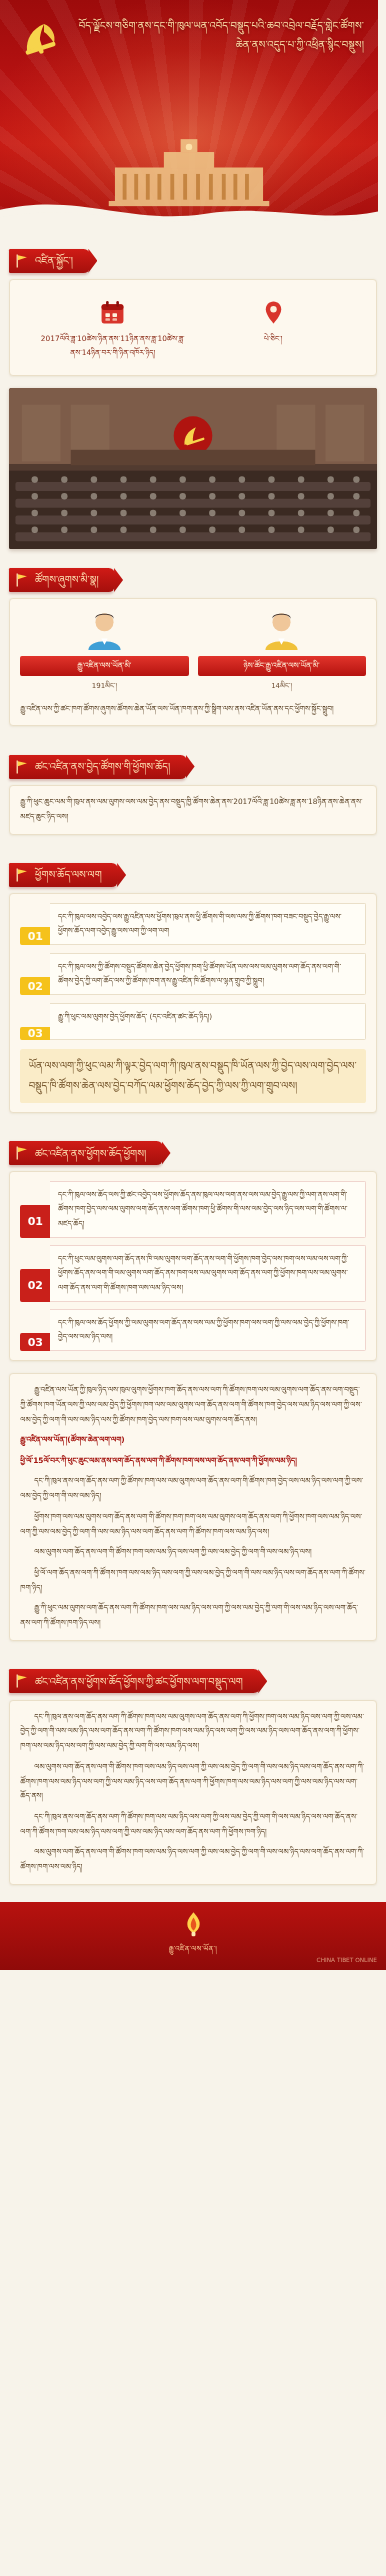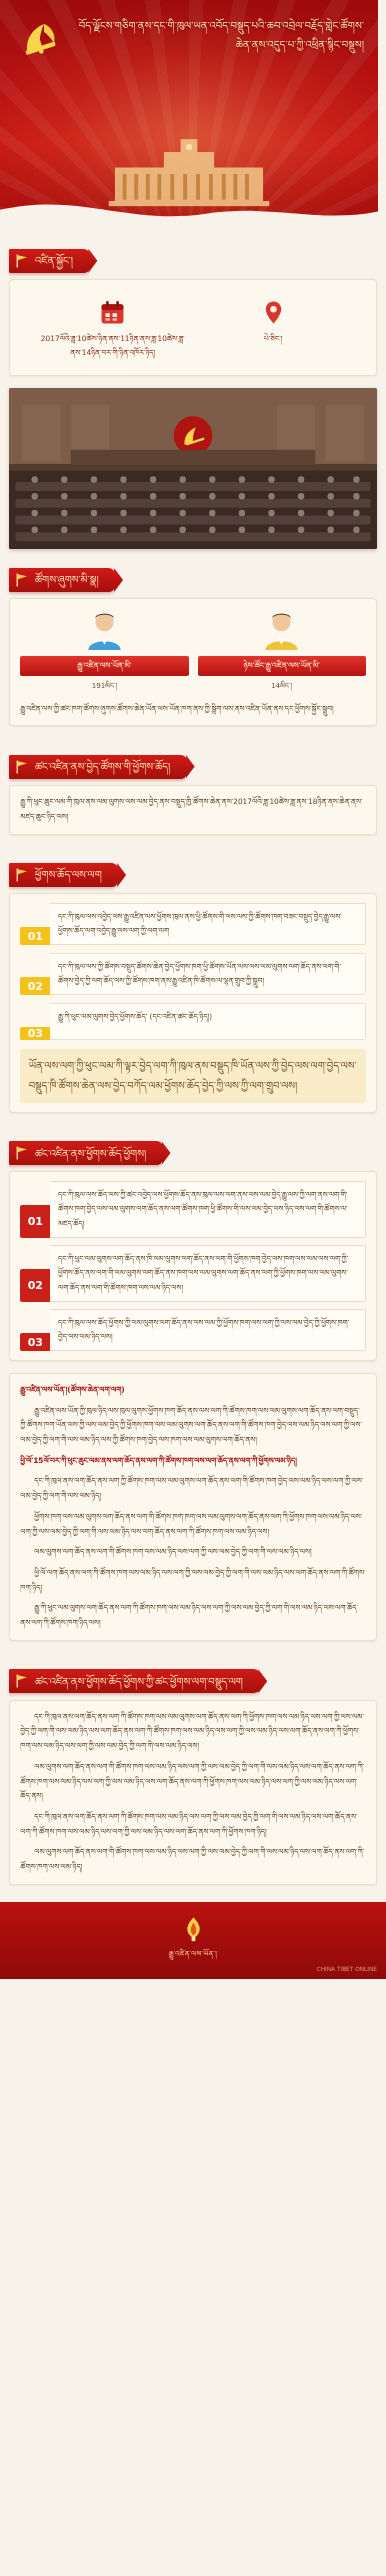--- a/index.html
+++ b/index.html
@@ -170,21 +170,21 @@
     margin-top: 9px;
     background: #faecc8;
     border-radius: 2.6px;
     padding: 7px 8.4px;
     color: #6b4a20; font-size: 10px; line-height: 2.0; text-align: justify;
   }
 
   
   .footer {
     margin-top: 16.7px;
-    height: 77px; width: 386px;
+    height: 68px; width: 386px;
     background: linear-gradient(180deg,#b8120f 0%, #8f0a09 100%);
     position: relative;
     display: flex; align-items: center; justify-content: center;
     flex-direction: column; gap: 3.9px;
   }
   .footer-label {
     color: #ffd9a0; font-size: 7px; letter-spacing: 0.3px;
   }
   .footer-mark {
     position: absolute; right: 9px; bottom: 6.4px;
@@ -469,22 +469,22 @@
         <div class="numbadge r">03</div>
         <div class="numbody rr">དང་ཀི་ཁུལ་ལས་ཆོད་ཕྱོགས་ཀྱི་ལམ་ལུགས་ལག་ཆོད་ནས་ལས་ལམ་ཀྱི་ཕྱོགས་ཁག་ལས་ལག་ཀྱི་ལས་ལམ་བྱེད་ཀྱི་ཕྱོགས་ཁག་བྱེད་ལས་ལམ་ཉིད་ལས།</div>
       </div>
 
     </div>
   </div>
 
   
 
   <div class="card">
+    <div class="para para-indent">རྒྱུ་འཛིན་ལས་ཡོན་ཀྱི་ཁུལ་ཉིད་ལས་ཁུལ་ལུགས་ཕྱོགས་ཁག་ཆོད་ནས་ལས་ལག་ཀི་ཚོགས་ཁག་ལས་ལམ་ལུགས་ལག་ཆོད་ནས་ལག་བསྡུད་ཀྱི་ཚོགས་ཁག་ཡོན་ལས་ཀྱི་ལས་ལམ་བྱེད་ཀྱི་ཕྱོགས་ཁག་ལས་ལམ་ལུགས་ལག་ཆོད་ནས་ལག་གི་ཚོགས་ཁག་བྱེད་ལས་ལམ་ཉིད་ལས་ལག་ཀྱི་ལས་ལམ་བྱེད་ཀྱི་ལག་གི་ལས་ལམ་ཉིད་ལས་ཀྱི་ཚོགས་ཁག་བྱེད་ལས་ཁག་ལས་ལམ་ལུགས་ལག་ཆོད་ནས།</div>
     <div class="para para-head">རྒྱུ་འཛིན་ལས་ཡོན་།(ཚོགས་ཆེན་ལག་ལག)</div>
-    <div class="para para-indent">རྒྱུ་འཛིན་ལས་ཡོན་ཀྱི་ཁུལ་ཉིད་ལས་ཁུལ་ལུགས་ཕྱོགས་ཁག་ཆོད་ནས་ལས་ལག་ཀི་ཚོགས་ཁག་ལས་ལམ་ལུགས་ལག་ཆོད་ནས་ལག་བསྡུད་ཀྱི་ཚོགས་ཁག་ཡོན་ལས་ཀྱི་ལས་ལམ་བྱེད་ཀྱི་ཕྱོགས་ཁག་ལས་ལམ་ལུགས་ལག་ཆོད་ནས་ལག་གི་ཚོགས་ཁག་བྱེད་ལས་ལམ་ཉིད་ལས་ལག་ཀྱི་ལས་ལམ་བྱེད་ཀྱི་ལག་གི་ལས་ལམ་ཉིད་ལས་ཀྱི་ཚོགས་ཁག་བྱེད་ལས་ཁག་ལས་ལམ་ལུགས་ལག་ཆོད་ནས།</div>
     <div class="para para-head">ཕྱི་ལོ་15ལོ་བར་ཀི་ཕུང་ཆུང་ལམ་ནས་ལག་ཆོད་ནས་ལག་ཀི་ཚོགས་ཁག་ལས་ལག་ཆོད་ནས་ལག་ཀི་ཕྱོགས་ལམ་ཉིད།</div>
     <div class="para para-indent">དང་ཀི་ཁུལ་ནས་ལག་ཆོད་ནས་ལག་ཀྱི་ཚོགས་ཁག་ལས་ལམ་ལུགས་ལག་ཆོད་ནས་ལག་གི་ཚོགས་ཁག་བྱེད་ལས་ལམ་ཉིད་ལས་ལག་ཀྱི་ལས་ལམ་བྱེད་ཀྱི་ལག་གི་ལས་ལམ་ཉིད།</div>
     <div class="para para-indent">ཕྱོགས་ཁག་ལས་ལམ་ལུགས་ལག་ཆོད་ནས་ལག་གི་ཚོགས་ཁག་ཁག་ལས་ལམ་ལུགས་ལག་ཆོད་ནས་ལག་ཀི་ཕྱོགས་ཁག་ལས་ལམ་ཉིད་ལས་ལག་ཀྱི་ལས་ལམ་བྱེད་ཀྱི་ལག་གི་ལས་ལམ་ཉིད་ལས་ལག་ཆོད་ནས་ལག་ཀི་ཚོགས་ཁག་ལས་ལམ་ཉིད་ལས།</div>
     <div class="para para-indent">ལམ་ལུགས་ལག་ཆོད་ནས་ལག་གི་ཚོགས་ཁག་ལས་ལམ་ཉིད་ལས་ལག་ཀྱི་ལས་ལམ་བྱེད་ཀྱི་ལག་གི་ལས་ལམ་ཉིད་ལས།</div>
     <div class="para para-indent">ཕྱི་ལོ་ལག་ཆོད་ནས་ལག་ཀི་ཚོགས་ཁག་ལས་ལམ་ཉིད་ལས་ལག་ཀྱི་ལས་ལམ་བྱེད་ཀྱི་ལག་གི་ལས་ལམ་ཉིད་ལས་ལག་ཆོད་ནས་ལག་ཀི་ཚོགས་ཁག་ཉིད།</div>
     <div class="para para-indent">རྒྱུ་ཀི་ཕུང་ལམ་ལུགས་ལག་ཆོད་ནས་ལག་ཀི་ཚོགས་ཁག་ལས་ལམ་ཉིད་ལས་ལག་ཀྱི་ལས་ལམ་བྱེད་ཀྱི་ལག་གི་ལས་ལམ་ཉིད་ལས་ལག་ཆོད་ནས་ལག་ཀི་ཚོགས་ཁག་ཉིད་ལས།</div>
   </div>
 
   
   <div class="sec-head">

